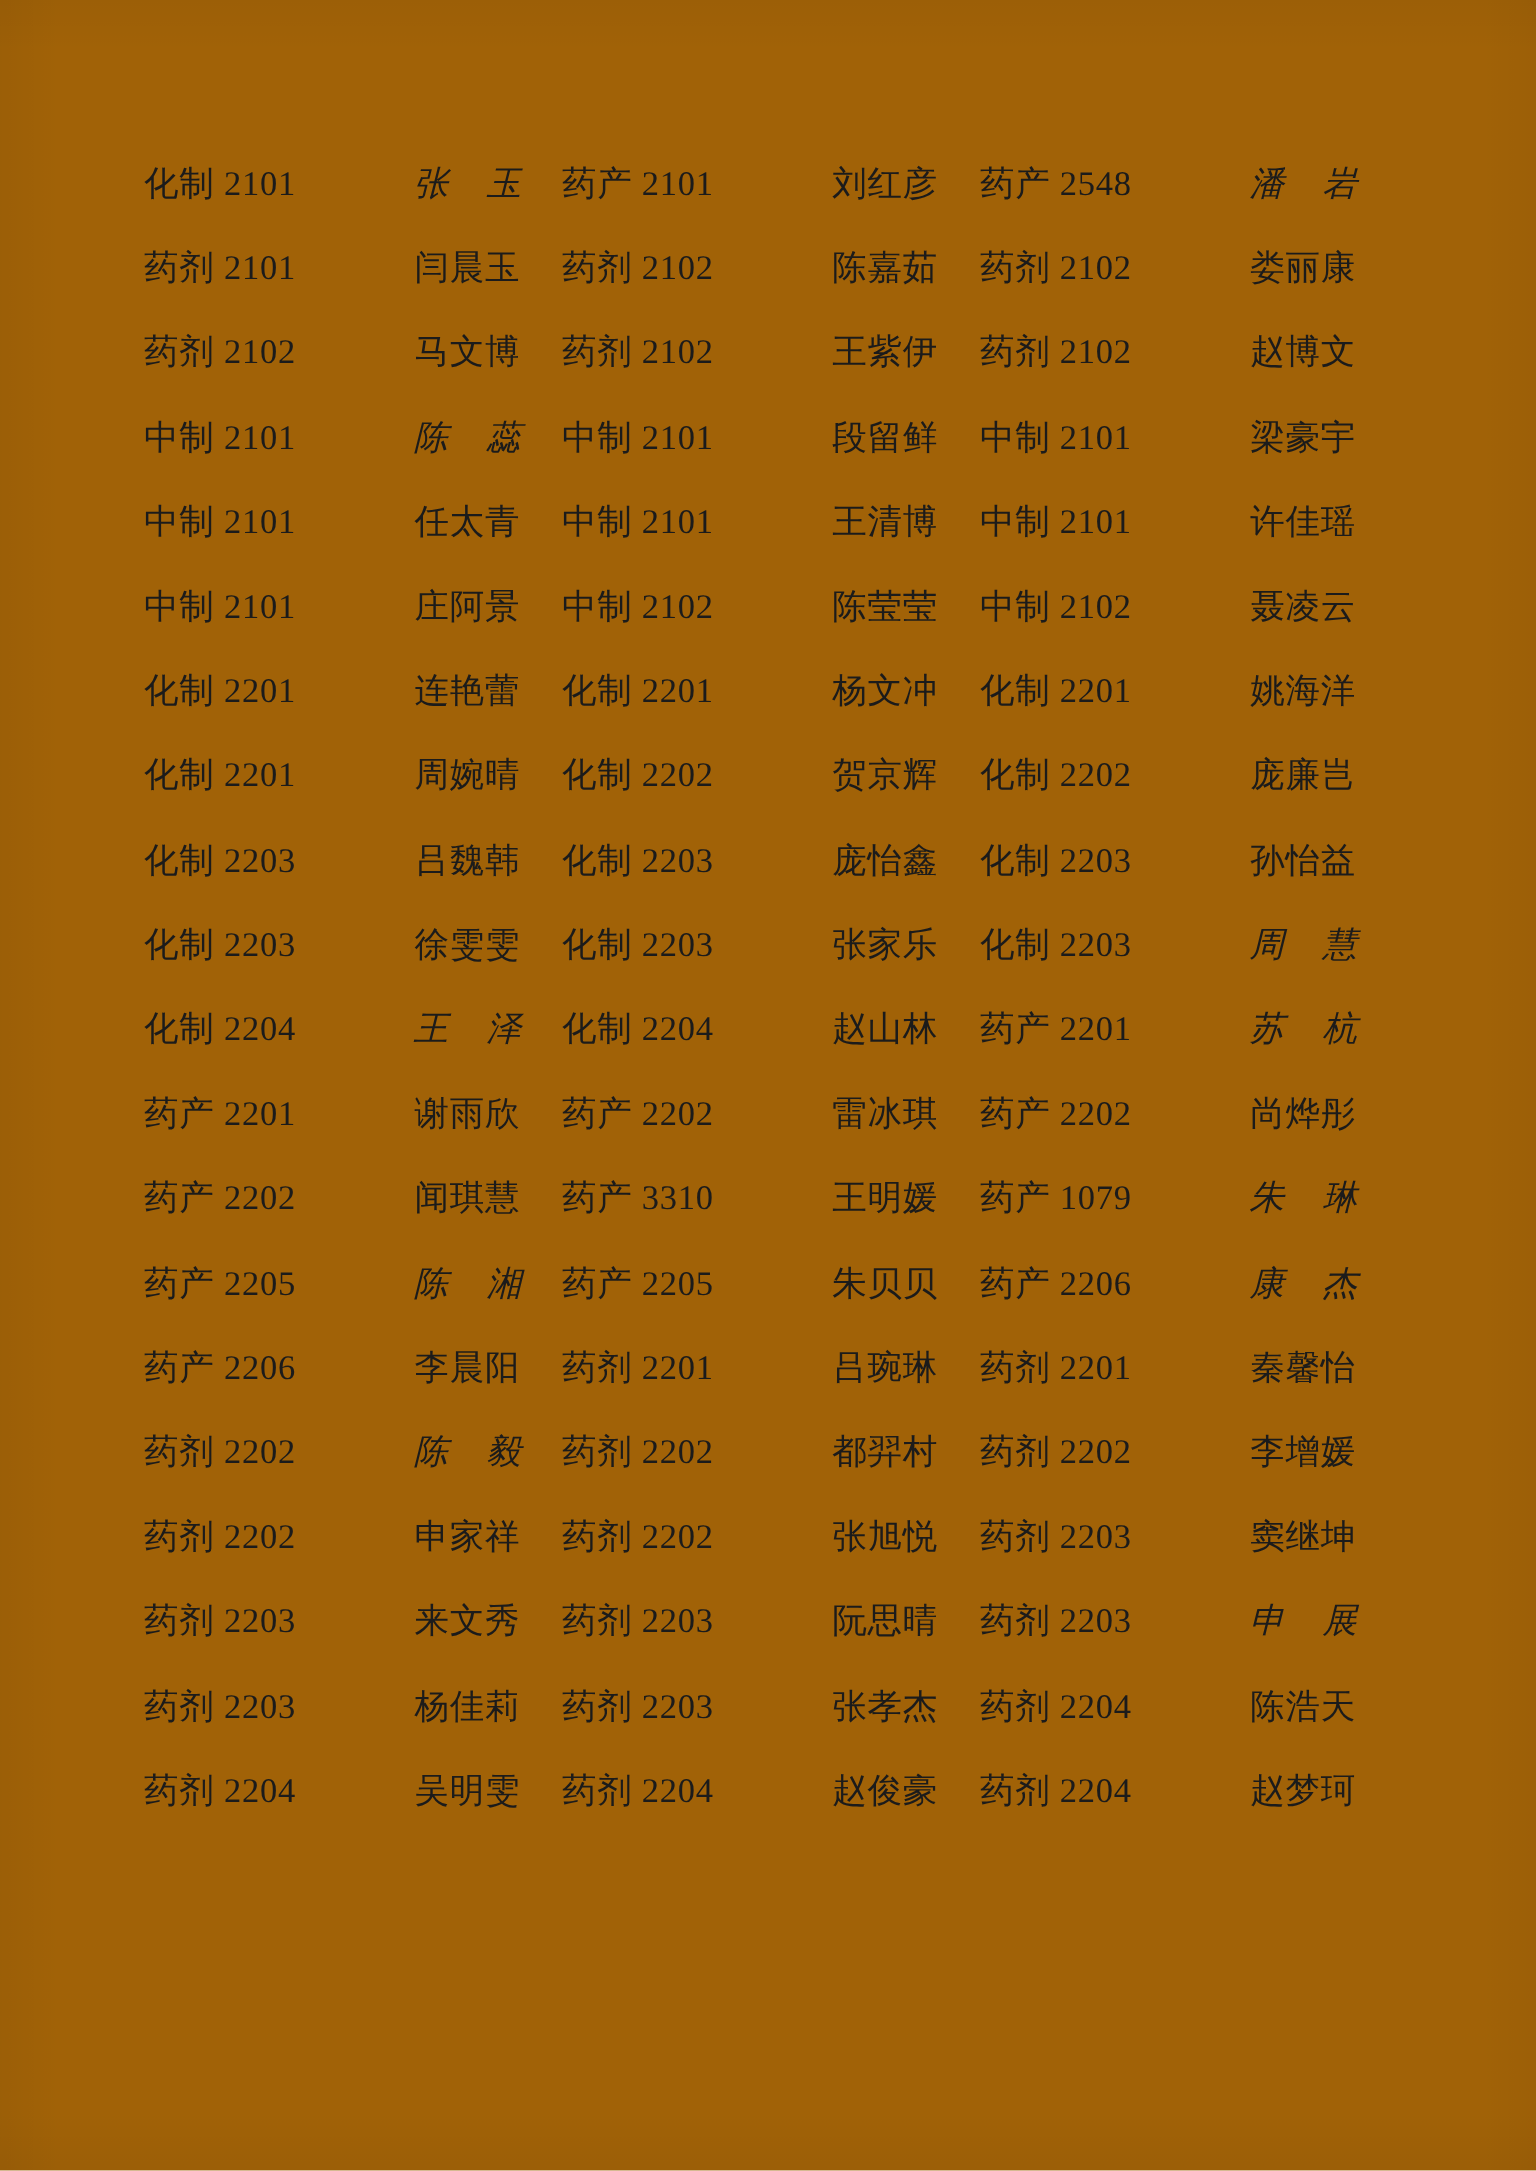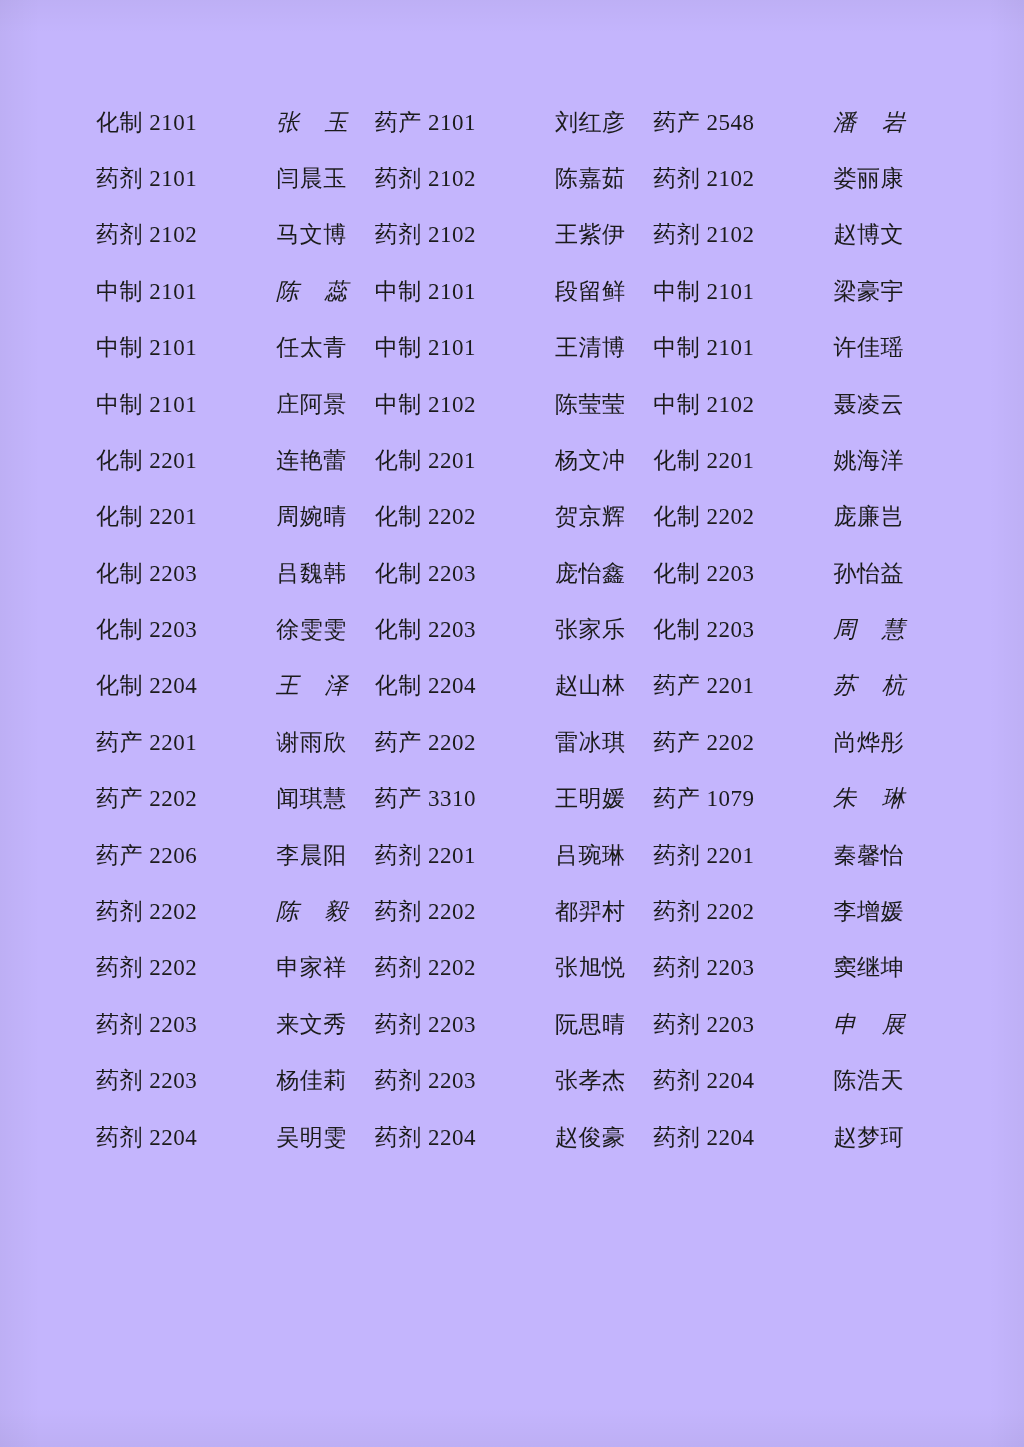--- a/index.html
+++ b/index.html
@@ -4,21 +4,21 @@
 <style>
   html, body {
     margin: 0;
     padding: 0;
     background: #ffffff;
   }
   .page {
     position: relative;
     width: 1024px;
     height: 1447px;
-    background: #c4b5fd;
+    background: #a16207;
     overflow: hidden;
     font-family: "Liberation Serif", "DejaVu Serif", serif;
     color: #1b1b1b;
   }
   
   .page::before {
     content: "";
     position: absolute;
     inset: 0;
     background:
@@ -179,20 +179,28 @@
           </tr>
           <tr>
             <td class="cls">药产 2202</td>
             <td class="nm">闻琪慧</td>
             <td class="cls">药产 3310</td>
             <td class="nm">王明媛</td>
             <td class="cls">药产 1079</td>
             <td class="nm spaced">朱 琳</td>
           </tr>
           <tr>
+            <td class="cls">药产 2205</td>
+            <td class="nm spaced">陈 湘</td>
+            <td class="cls">药产 2205</td>
+            <td class="nm">朱贝贝</td>
+            <td class="cls">药产 2206</td>
+            <td class="nm spaced">康 杰</td>
+          </tr>
+          <tr>
             <td class="cls">药产 2206</td>
             <td class="nm">李晨阳</td>
             <td class="cls">药剂 2201</td>
             <td class="nm">吕琬琳</td>
             <td class="cls">药剂 2201</td>
             <td class="nm">秦馨怡</td>
           </tr>
           <tr>
             <td class="cls">药剂 2202</td>
             <td class="nm spaced">陈 毅</td>

